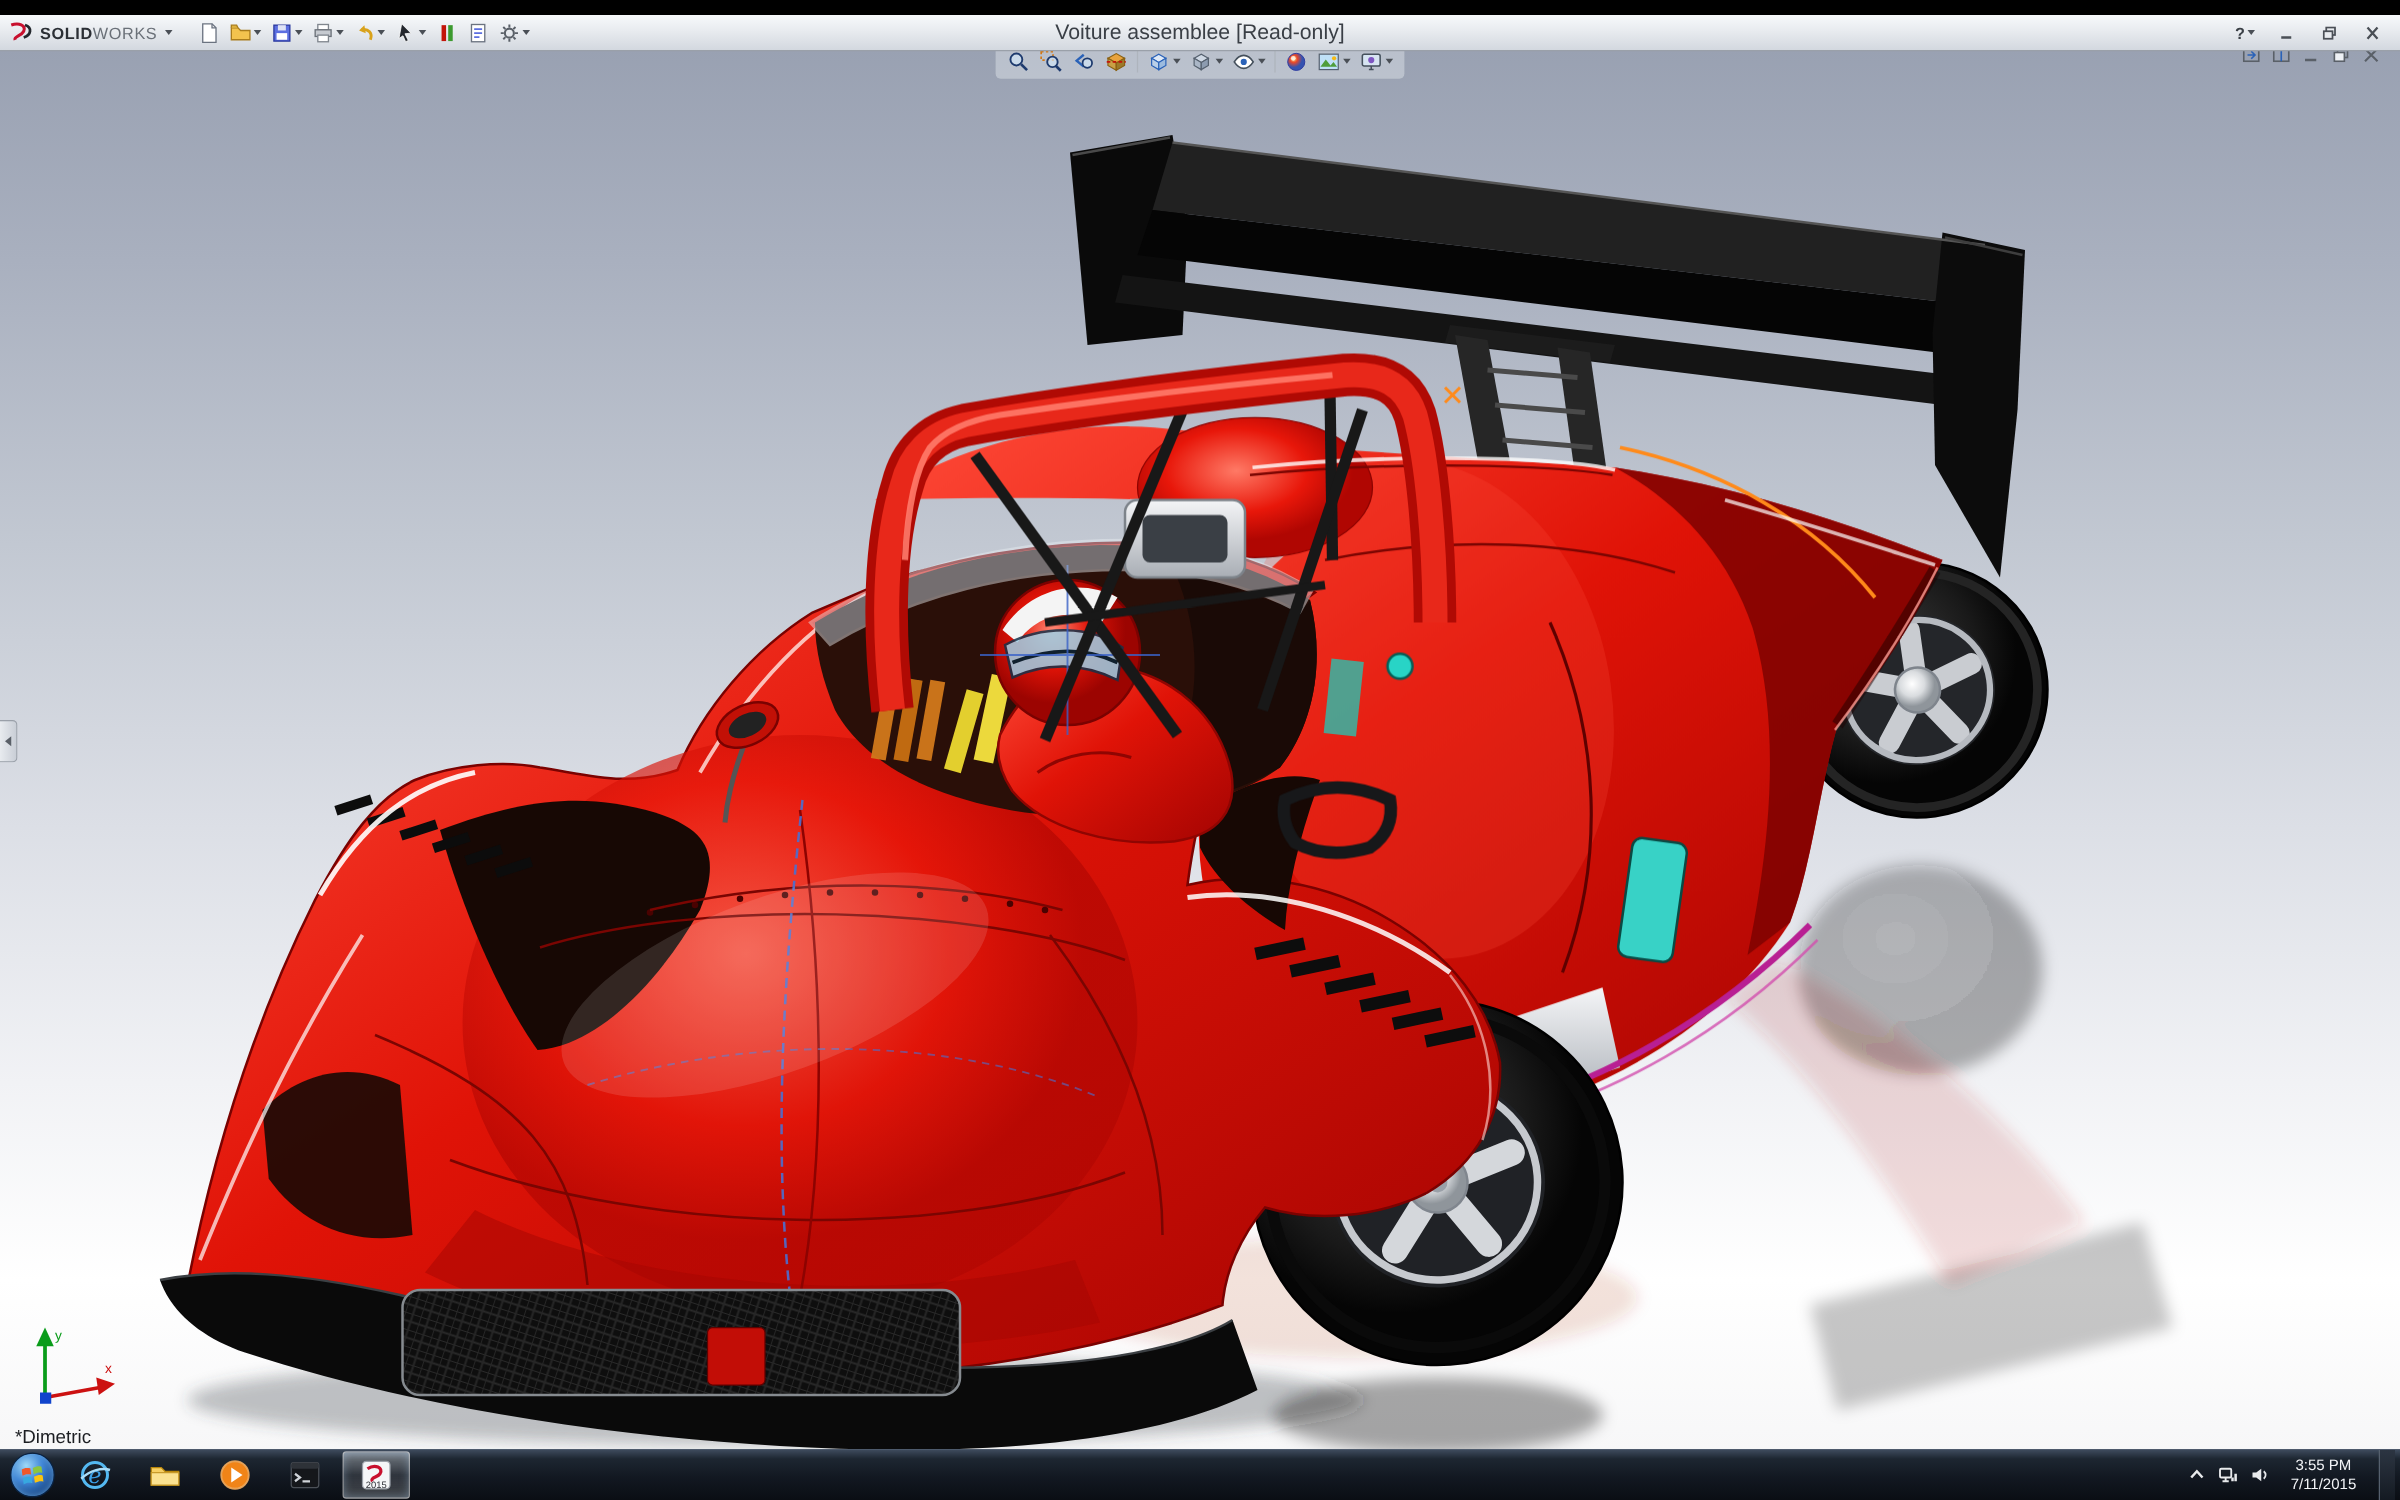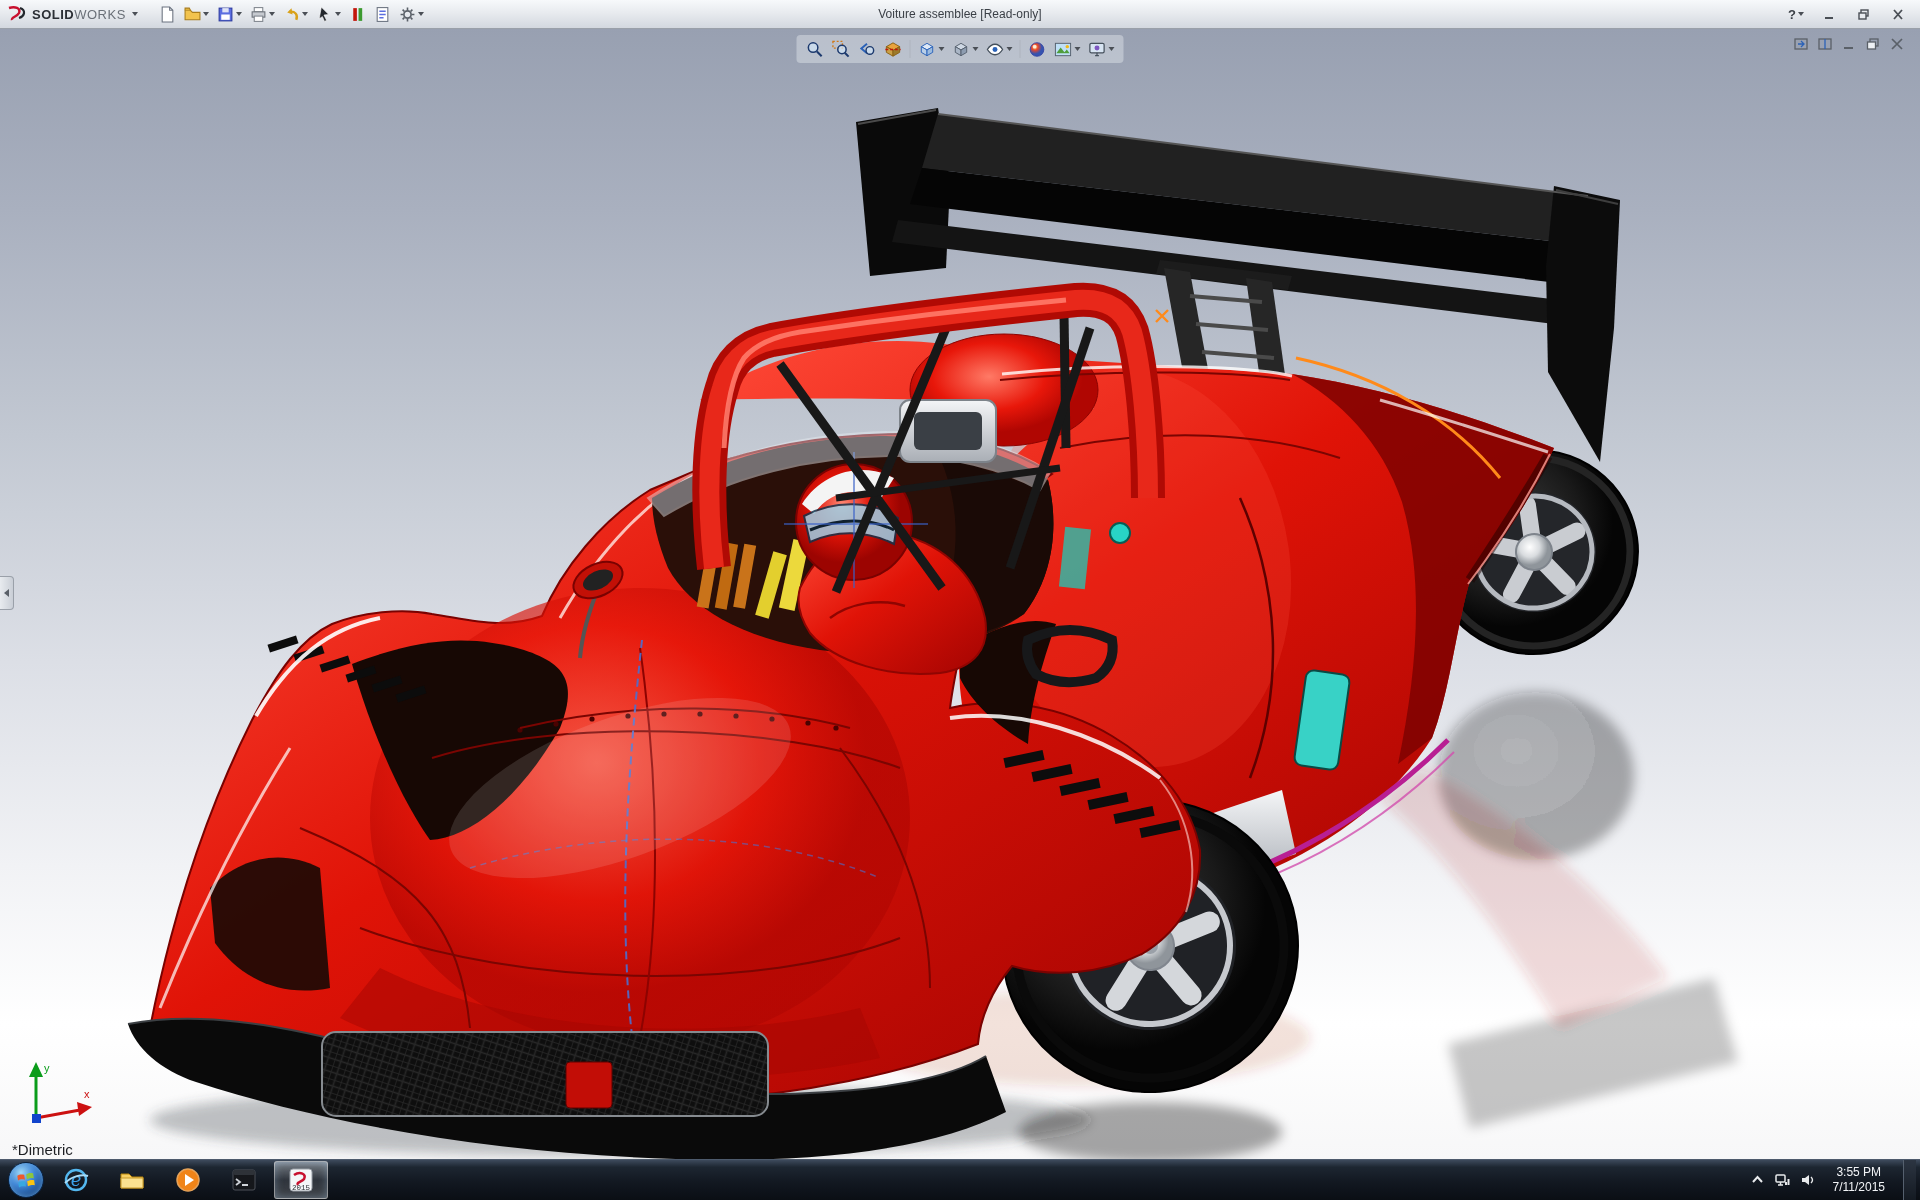--- a/index.html
+++ b/index.html
@@ -1,32 +1,32 @@
 <!DOCTYPE html>
 <html><head>
 <meta charset="utf-8">
 <style>
   html,body{margin:0;padding:0;background:#000;}
   body{width:1920px;height:1200px;overflow:hidden;font-family:"Liberation Sans",sans-serif;}
   .screen{position:relative;width:1920px;height:1200px;}
 
   
-  .titlebar{position:absolute;top:0;left:0;right:0;height:28px;
+  .titlebar{position:absolute;top:12px;left:0;right:0;height:28px;
     background:linear-gradient(180deg,#f7f9fb 0%,#e8ebef 45%,#d3d8df 100%);
     border-bottom:1px solid #9aa0a9;display:flex;align-items:center;z-index:40;}
   .logo{display:flex;align-items:center;gap:4px;padding:0 8px 0 6px;}
   .logo .mark{width:22px;height:18px;}
   .brand{font-size:13px;color:#2b2f35;letter-spacing:.5px;}
   .brand b{font-weight:bold;}
   .brand span{color:#6a7078;font-weight:normal;}
   .tb-group{display:flex;align-items:center;gap:2px;padding-left:10px;}
   .tb-btn{display:flex;align-items:center;height:24px;padding:0 3px;border-radius:3px;}
   .tb-btn svg{width:17px;height:17px;}
   .drop{width:0;height:0;border-left:3.5px solid transparent;border-right:3.5px solid transparent;border-top:4px solid #4a4f56;margin-left:2px;}
-  .win-title{position:absolute;left:0;right:0;text-align:center;font-size:12px;color:#3a3f46;pointer-events:none;}
+  .win-title{position:absolute;left:0;right:0;text-align:center;font-size:17px;color:#3a3f46;pointer-events:none;}
   .tb-right{margin-left:auto;display:flex;align-items:center;gap:6px;padding-right:8px;z-index:2;}
   .wc{width:28px;height:20px;display:flex;align-items:center;justify-content:center;border-radius:3px;color:#4a4f56;font-size:13px;}
   .wc svg{width:12px;height:11px;}
   .helpb{font-weight:bold;color:#3a3f46;display:flex;align-items:center;}
 
   
   .viewport{position:absolute;top:28px;left:0;right:0;bottom:40px;overflow:hidden;
     background:linear-gradient(180deg,#98a0b1 0%,#a9b0bf 16%,#c2c8d2 36%,#dcdfe6 56%,#f1f2f5 74%,#ffffff 88%,#f7f7f8 100%);}
   .car-svg{position:absolute;inset:0;width:100%;height:100%;}
 
@@ -54,21 +54,21 @@
     background:linear-gradient(180deg,#3d4a5c 0%,#1d2631 18%,#121821 55%,#0a0e14 100%);
     border-top:1px solid #4d5a6c;display:flex;align-items:center;z-index:40;}
   .orb{width:34px;height:34px;margin:0 6px 0 8px;border-radius:50%;
     background:radial-gradient(circle at 35% 28%,#9fd9f7 0%,#3f85d6 40%,#15417e 78%,#0a2a5c 100%);
     border:1px solid #0a2240;display:flex;align-items:center;justify-content:center;box-shadow:0 0 6px #68a8e0 inset;}
   .orb svg{width:18px;height:16px;}
   .task-apps{display:flex;align-items:center;gap:4px;}
   .task-btn{width:52px;height:36px;display:flex;align-items:center;justify-content:center;border-radius:3px;}
   .task-btn svg{width:28px;height:28px;}
   .task-btn.active{background:linear-gradient(180deg,rgba(255,255,255,.38),rgba(255,255,255,.12) 50%,rgba(255,255,255,.22));
-    border:1px solid rgba(255,255,255,.45);box-shadow:0 0 8px rgba(180,220,255,.35) inset;font-family:Liberation Mono, monospace;}
+    border:1px solid rgba(255,255,255,.45);box-shadow:0 0 8px rgba(180,220,255,.35) inset;}
   .tray{margin-left:auto;display:flex;align-items:center;gap:10px;padding-right:4px;height:100%;}
   .tray-ic{display:flex;align-items:center;justify-content:center;}
   .tray-ic svg{width:15px;height:14px;}
   .clock{color:#f2f4f7;font-size:12px;text-align:center;line-height:1.25;padding:0 8px;}
   .show-desktop{width:12px;height:100%;border-left:1px solid #55606e;background:linear-gradient(180deg,#2c3542,#141a22);}
 </style>
 </head>
 <body>
 
 <div class="screen">

